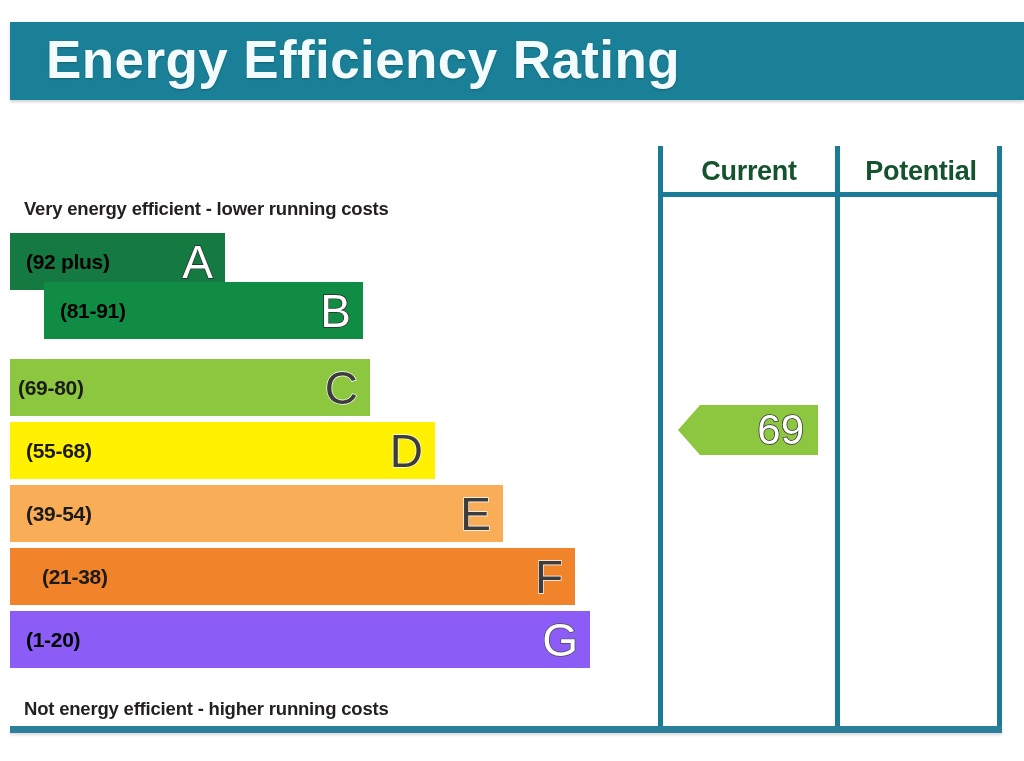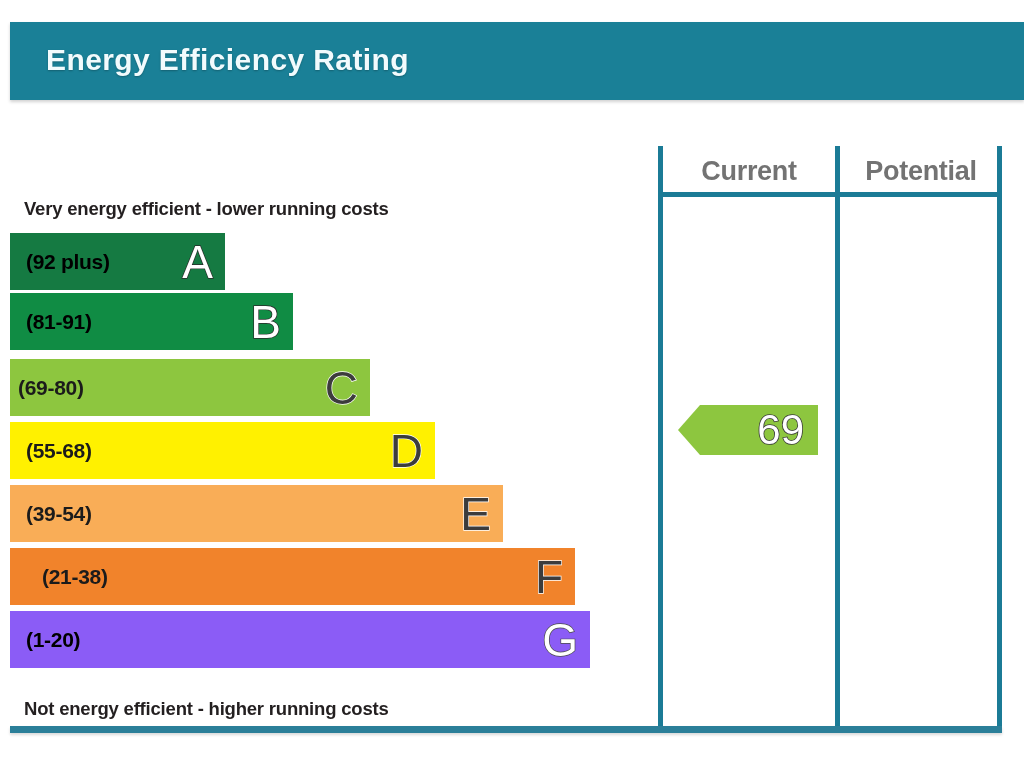--- a/index.html
+++ b/index.html
@@ -25,21 +25,21 @@
     height: 78px;
     background: #1a8097;
     box-shadow: 0 2px 3px rgba(0,0,0,0.18);
   }
   #title-text {
     position: absolute;
     left: 36px;
     top: 50%;
     transform: translateY(-52%);
     color: #f2fbfd;
-    font-size: 30px;
+    font-size: 53px;
     font-weight: bold;
     letter-spacing: 0.4px;
     text-shadow: 0 1px 2px rgba(0,0,0,0.25);
     white-space: nowrap;
   }
 
   
   .caption {
     position: absolute;
     left: 24px;
@@ -129,21 +129,21 @@
     height: 5px;
     background: #1b7b96;
   }
   .col-head {
     position: absolute;
     top: 5px;
     height: 40px;
     display: flex;
     align-items: center;
     justify-content: center;
-    color: #737373;
+    color: #14532d;
     font-size: 27px;
     font-weight: bold;
     letter-spacing: -0.3px;
     white-space: nowrap;
   }
   #head-current   { left: 5px;   width: 172px; }
   #head-potential { left: 182px; width: 162px; }
 
   
   .rating-arrow {
@@ -188,21 +188,21 @@
     <div id="title-text" style="color: rgb(242, 251, 253);">Energy Efficiency Rating</div>
   </div>
 
   <div class="caption" id="caption-top">Very energy efficient - lower running costs</div>
 
   <div id="bands">
       <div class="band dark" style="top: 0px; width: 215px; background: rgb(21, 122, 66);">
         <span class="band-range">(92 plus)</span>
         <span class="band-letter">A</span>
       </div>
-      <div class="band dark" style="top: 60px; width: 283px; background: rgb(16, 140, 68);">
+      <div class="band dark" style="top: 49px; width: 319px; background: rgb(16, 140, 68); margin-left: 34px;">
         <span class="band-range">(81-91)</span>
         <span class="band-letter">B</span>
       </div>
       <div class="band light" style="top: 126px; width: 360px; background: rgb(141, 198, 63); padding-left: 8px;">
         <span class="band-range">(69-80)</span>
         <span class="band-letter">C</span>
       </div>
       <div class="band light" style="top: 189px; width: 425px; background: rgb(255, 241, 0);">
         <span class="band-range">(55-68)</span>
         <span class="band-letter">D</span>

